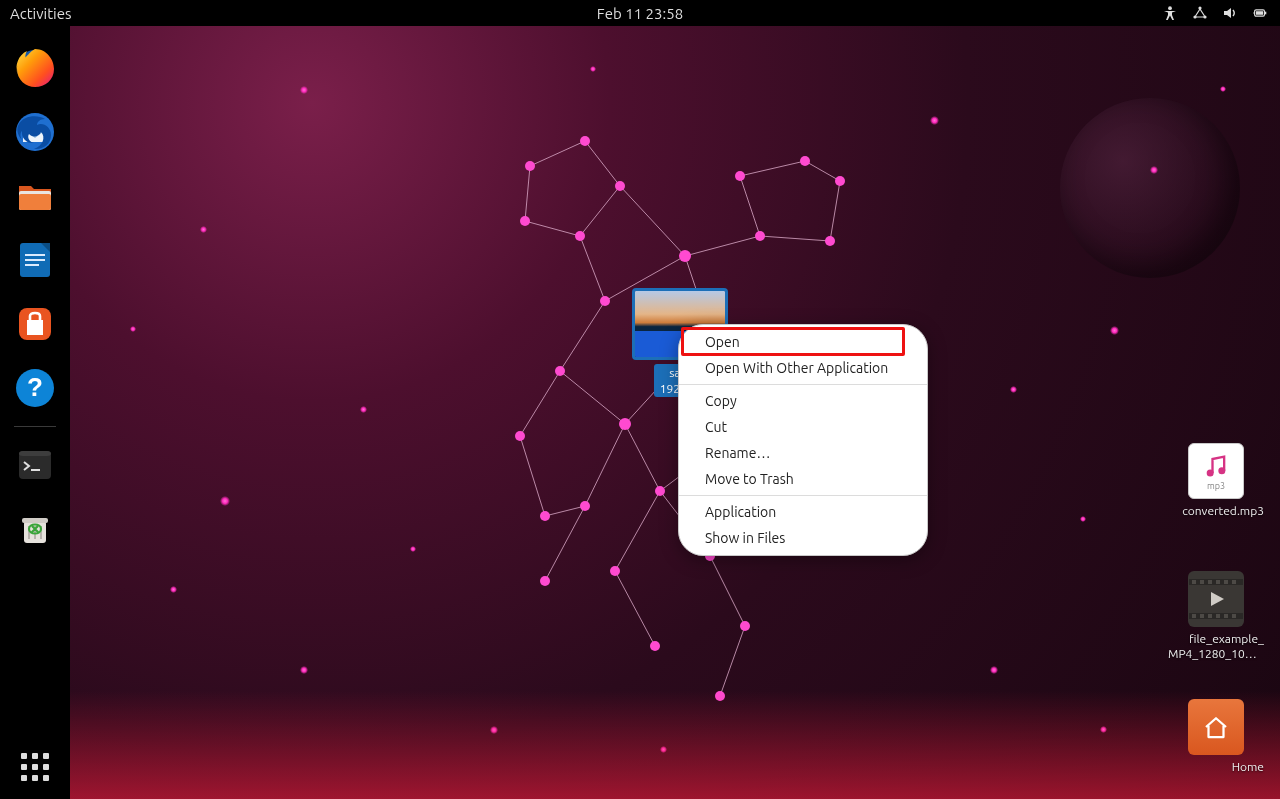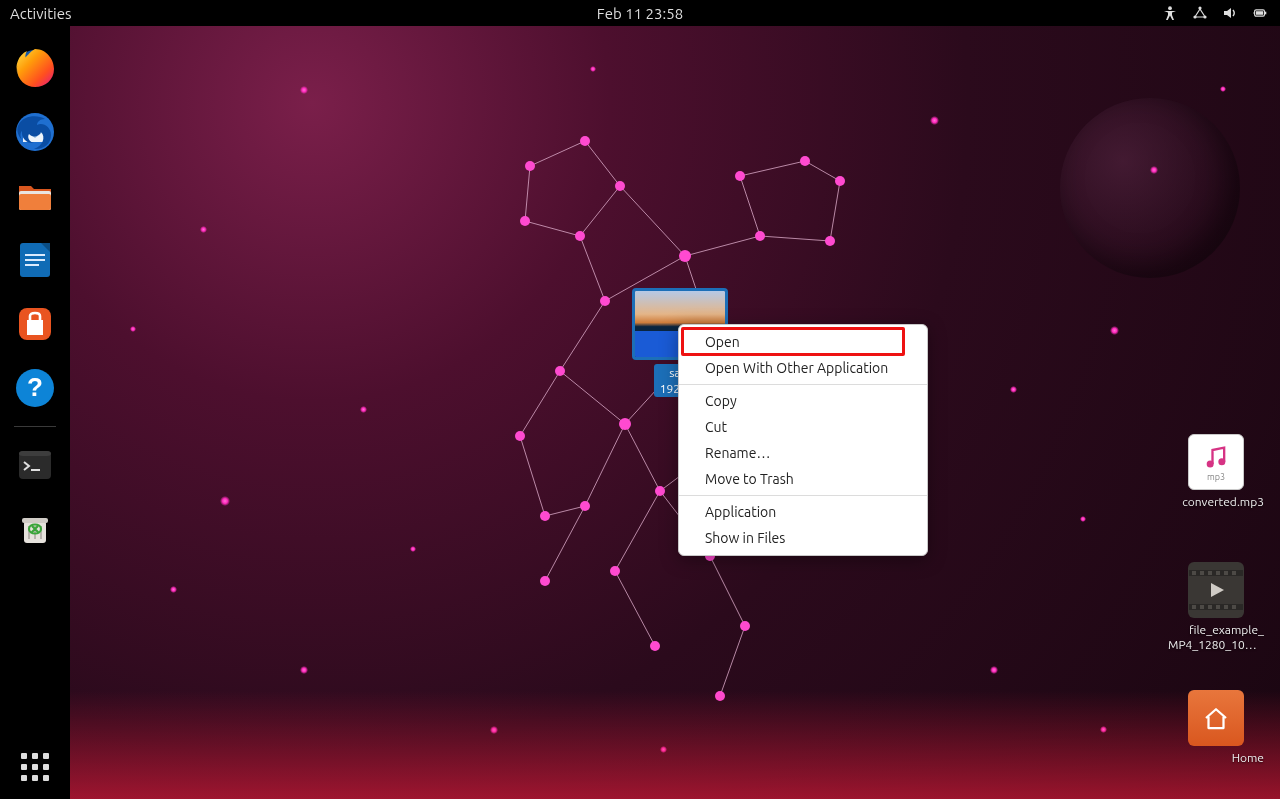--- a/index.html
+++ b/index.html
@@ -63,21 +63,21 @@
   .constellation {
     position: absolute; pointer-events: none;
   }
 
   
   .desktop-icon {
     position: absolute; width: 96px; text-align: center; color: #eee; font-size: 12px;
     cursor: pointer;
   }
   .desktop-icon .thumb {
-    width: 56px; height: 56px; margin: 8px auto 4px; border-radius: 6px;
+    width: 56px; height: 56px; margin: 17px auto 4px; border-radius: 6px;
     background: #403d3a; display: flex; align-items: center; justify-content: center;
   }
   .desktop-icon .label { text-shadow: 0 1px 2px rgba(0,0,0,0.7); line-height: 1.25; text-align: right; }
   .desktop-icon .label.two { display: block; white-space: nowrap; overflow: hidden; text-overflow: ellipsis; }
 
   
   .selected-file {
     position: absolute;
     width: 110px; text-align: center; color: #fff; font-size: 12px;
   }
@@ -357,21 +357,21 @@
 
   <div class="selected-file" style="top:262px; left:555px;">
     <div class="thumb-wrap">
       <div class="thumb-img"></div>
     </div>
     <div>
       <span class="name"><span>sam</span><br><span>1920×1</span></span>
     </div>
   </div>
 
-  <div class="ctx" style="top:298px; left:608px;">
+  <div class="ctx" style="top:298px; left:608px;border-radius:25px;">
     <div class="highlight-red" style="top:2px; left:2px; right:22px; height:29px;"></div>
     <div class="item">Open</div>
     <div class="item">Open With Other Application</div>
     <div class="sep"></div>
     <div class="item">Copy</div>
     <div class="item">Cut</div>
     <div class="item">Rename…</div>
     <div class="item">Move to Trash</div>
     <div class="sep"></div>
     <div class="item">Application</div>

